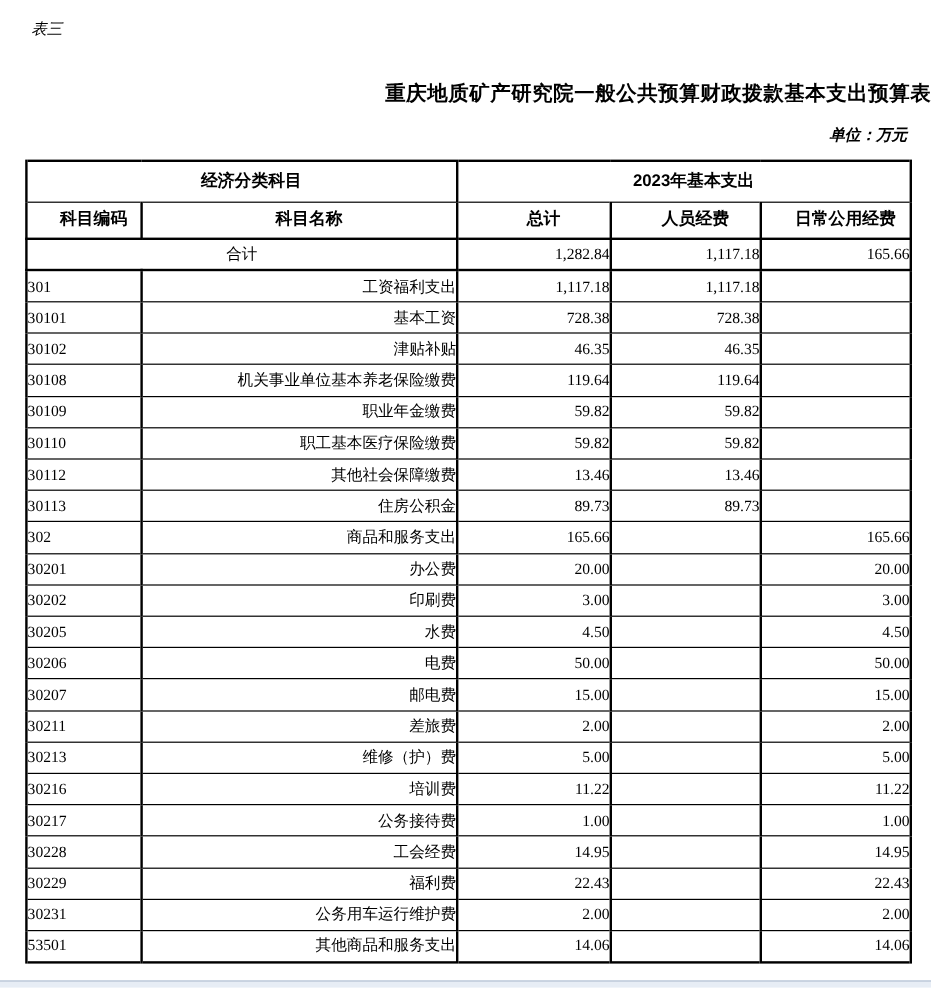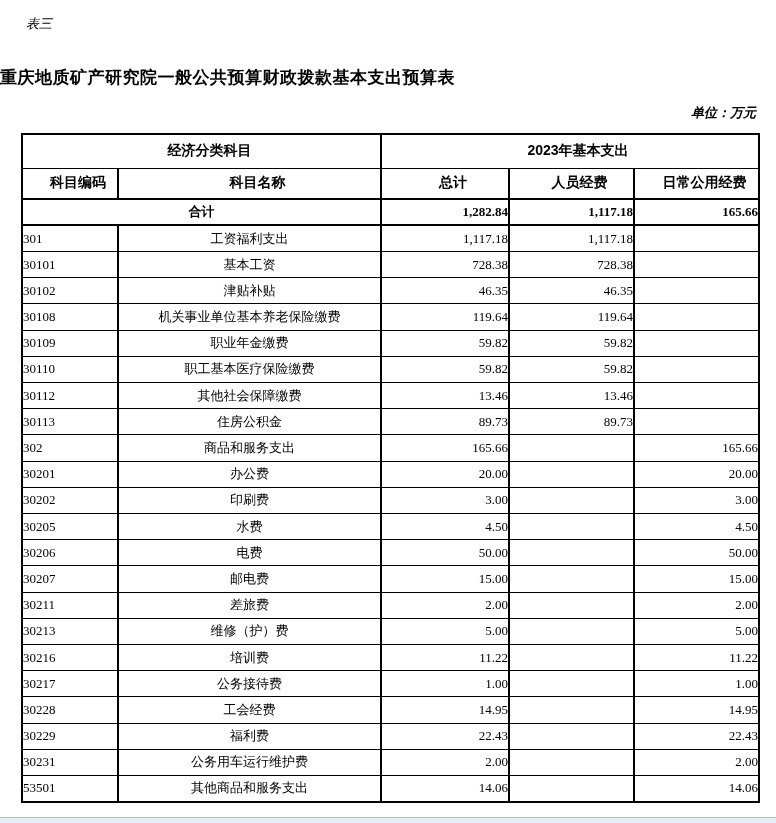--- a/index.html
+++ b/index.html
@@ -11,21 +11,21 @@
     color: #000;
     overflow: hidden;
   }
   .sheet-label {
     position: absolute; left: 26px; top: 15px;
     font-size: 13px; font-style: italic;
     font-family: "Liberation Serif", serif;
   }
   .doc-title {
     position: absolute; left: 0; top: 55px; width: 776px;
-    text-align: left;
+    text-align: right;
     font-family: "Liberation Sans", sans-serif;
     font-weight: bold; font-size: 17px;
     letter-spacing: 0.5px;
   }
   .unit-note {
     position: absolute; top: 104px; right: 20px;
     font-size: 13px; font-style: italic;
     font-family: "Liberation Serif", serif;
     font-weight: bold;
   }
@@ -46,32 +46,32 @@
   table.budget thead th {
     font-family: "Liberation Sans", sans-serif;
     font-weight: bold; font-size: 14px;
     text-align: center;
     padding-left: 16px;
   }
   tr.hdr1 { height: 34px; }
   tr.hdr2 { height: 31px; border-radius: 12px; }
   tr.hdr2 th { border-bottom-width: 2px; }
   tr.total-row { height: 25px; }
-  tr.total-row td { border-bottom-width: 2px; font-weight: bold; }
+  tr.total-row td { border-bottom-width: 2px; font-weight: normal; }
   tr.total-row .label {
     font-family: "Liberation Sans", sans-serif;
     font-size: 13px; text-align: center;
   }
   tr.data-row { height: 25px; }
   td.code {
     font-size: 13px; text-align: left; padding-left: 3px;
     font-family: "Liberation Serif", serif;
   }
   td.name {
-    font-size: 13px; text-align: center; padding-left: 6px;
+    font-size: 13px; text-align: right; padding-left: 6px;
     font-family: "Liberation Serif", serif;
   }
   td.num {
     font-size: 13px; text-align: right; padding-right: 3px;
     font-family: "Liberation Serif", serif;
   }
   .bottom-strip {
     position: absolute; left: 0; bottom: 0;
     width: 776px; height: 5px;
     background: #e7edf5;

